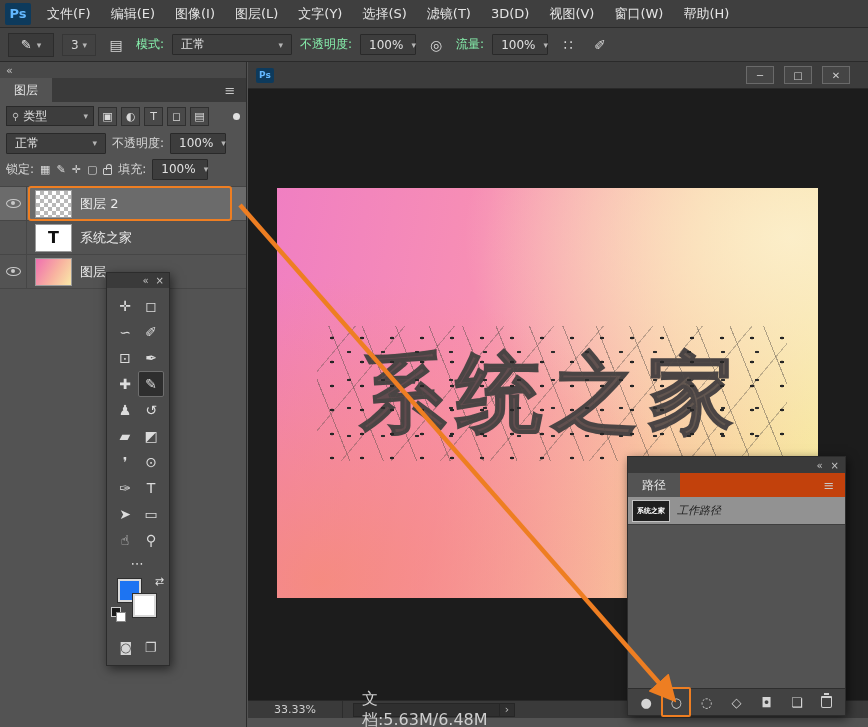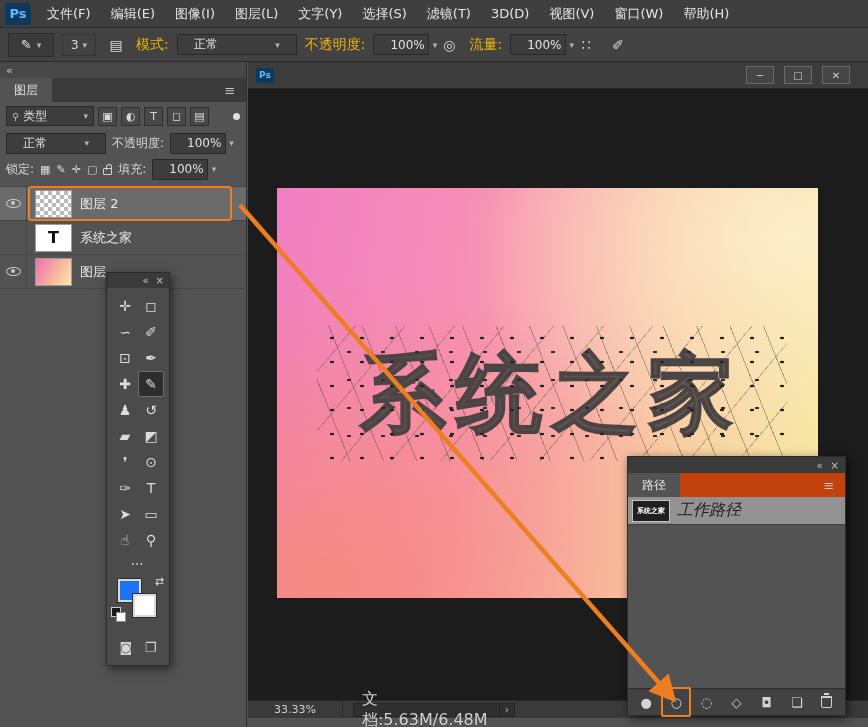--- a/index.html
+++ b/index.html
@@ -6,22 +6,22 @@
   body { background:#333; font-family:"DejaVu Sans", sans-serif; }
   #app { position:relative; width:868px; height:727px; background:#535353; overflow:hidden; font-family:"DejaVu Sans", sans-serif; }
 
   
   .menubar { position:absolute; left:0; top:0; width:868px; height:28px; background:#3f3f3f; border-bottom:1px solid #2a2a2a; display:flex; align-items:center; }
   .logo { width:26px; height:22px; margin:0 6px 0 5px; background:#0d3a5c; color:#63b8ff; font-weight:bold; font-size:13px; display:flex; align-items:center; justify-content:center; border-radius:2px; }
   .menu-item { padding:0 10px; font-size:13px; color:#e4e4e4; line-height:28px; cursor:default; }
 
   
   .optionsbar { position:absolute; left:0; top:28px; width:868px; height:34px; background:#424242; border-bottom:1px solid #2a2a2a; display:flex; align-items:center; gap:8px; padding:0 8px; }
-  .obar-label { font-size:14px; color:#eab308; }
-  .ps-select { height:21px; background:#3d3d3d; border:1px solid #292929; border-radius:1px; color:#e0e0e0; font-size:12px; display:flex; align-items:center; justify-content:space-between; padding:0 16px; gap:8px; }
+  .obar-label { font-size:12px; color:#86efac; }
+  .ps-select { height:21px; background:#3d3d3d; border:1px solid #292929; border-radius:1px; color:#e0e0e0; font-size:12px; display:flex; align-items:center; justify-content:space-between; padding:0 8px; gap:8px; }
   .caret { font-size:9px; color:#b5b5b5; }
   .w-lg { width:120px; } .w-md { width:100px; } .w-sm { width:56px; }
   .icon-btn { width:24px; height:22px; display:flex; align-items:center; justify-content:center; color:#d8d8d8; font-size:14px; }
   .tool-preset { width:46px; height:24px; background:#3a3a3a; border:1px solid #2c2c2c; display:flex; align-items:center; justify-content:center; gap:5px; color:#e2e2e2; font-size:13px; }
   .brush-size-box { width:34px; height:22px; display:flex; align-items:center; justify-content:center; gap:4px; color:#d8d8d8; font-size:12px; border:1px solid #363636; }
 
   
   .left-dock { position:absolute; left:0; top:62px; width:247px; bottom:0; background:#535353; border-right:1px solid #2c2c2c; }
   .dock-head { height:16px; display:flex; align-items:center; padding-left:6px; color:#c5c5c5; font-size:11px; background:#484848; }
   .panel-tabbar { height:24px; background:#3a3a3a; display:flex; align-items:stretch; }
@@ -92,21 +92,21 @@
   .default-colors::after { content:""; position:absolute; right:0; bottom:0; width:8px; height:8px; background:#fff; border:1px solid #888; }
   .tp-bottom { display:flex; justify-content:space-evenly; align-items:center; height:24px; margin-top:2px; color:#d5d5d5; font-size:13px; }
 
   
   .paths-panel { position:absolute; left:627px; top:456px; width:219px; height:260px; background:#535353; border:1px solid #2c2c2c; box-shadow:2px 3px 10px rgba(0,0,0,.55); z-index:20; }
   .pp-head { height:16px; background:#3a3a3a; display:flex; justify-content:flex-end; align-items:center; gap:8px; padding:0 6px; color:#c5c5c5; font-size:10px; }
   .pp-tabbar { height:24px; background:#c2410c; display:flex; align-items:stretch; }
   .path-row { height:28px; background:#929292; display:flex; align-items:center; border-bottom:1px solid #3f3f3f; }
   .path-thumb { width:38px; height:22px; margin:0 7px 0 4px; background:#1f1f1f; border:1px solid #c4c4c4; display:flex; align-items:center; justify-content:center; overflow:hidden; }
   .path-thumb span { font-size:7px; color:#fff; font-weight:bold; white-space:nowrap; }
-  .path-name { font-size:16px; font-style:italic; color:#1d1d1d; }
+  .path-name { font-size:11px; font-style:italic; color:#1d1d1d; }
   .pp-bottombar { position:absolute; left:0; right:0; bottom:0; height:27px; background:#424242; border-top:1px solid #2e2e2e; display:flex; justify-content:space-evenly; align-items:center; }
   .pp-btn { width:24px; height:24px; display:flex; align-items:center; justify-content:center; font-size:13px; color:#d5d5d5; position:relative; }
   .pp-ring { position:absolute; left:-3px; top:-3px; right:-3px; bottom:-3px; border:2.5px solid #ee7e22; border-radius:2px; pointer-events:none; }
 
   
   .padlock { width:9px; height:7px; border:1px solid #d0d0d0; border-radius:1px; position:relative; margin-top:4px; }
   .padlock::before { content:""; position:absolute; top:-5px; left:1.5px; width:4px; height:5px; border:1px solid #d0d0d0; border-bottom:none; border-radius:3px 3px 0 0; }
   .trash-icon { width:11px; height:12px; border:1px solid #d0d0d0; border-top:2px solid #d0d0d0; border-radius:1px 1px 2px 2px; position:relative; }
   .trash-icon::before { content:""; position:absolute; top:-5px; left:2px; width:5px; height:2px; background:#d0d0d0; }
 

